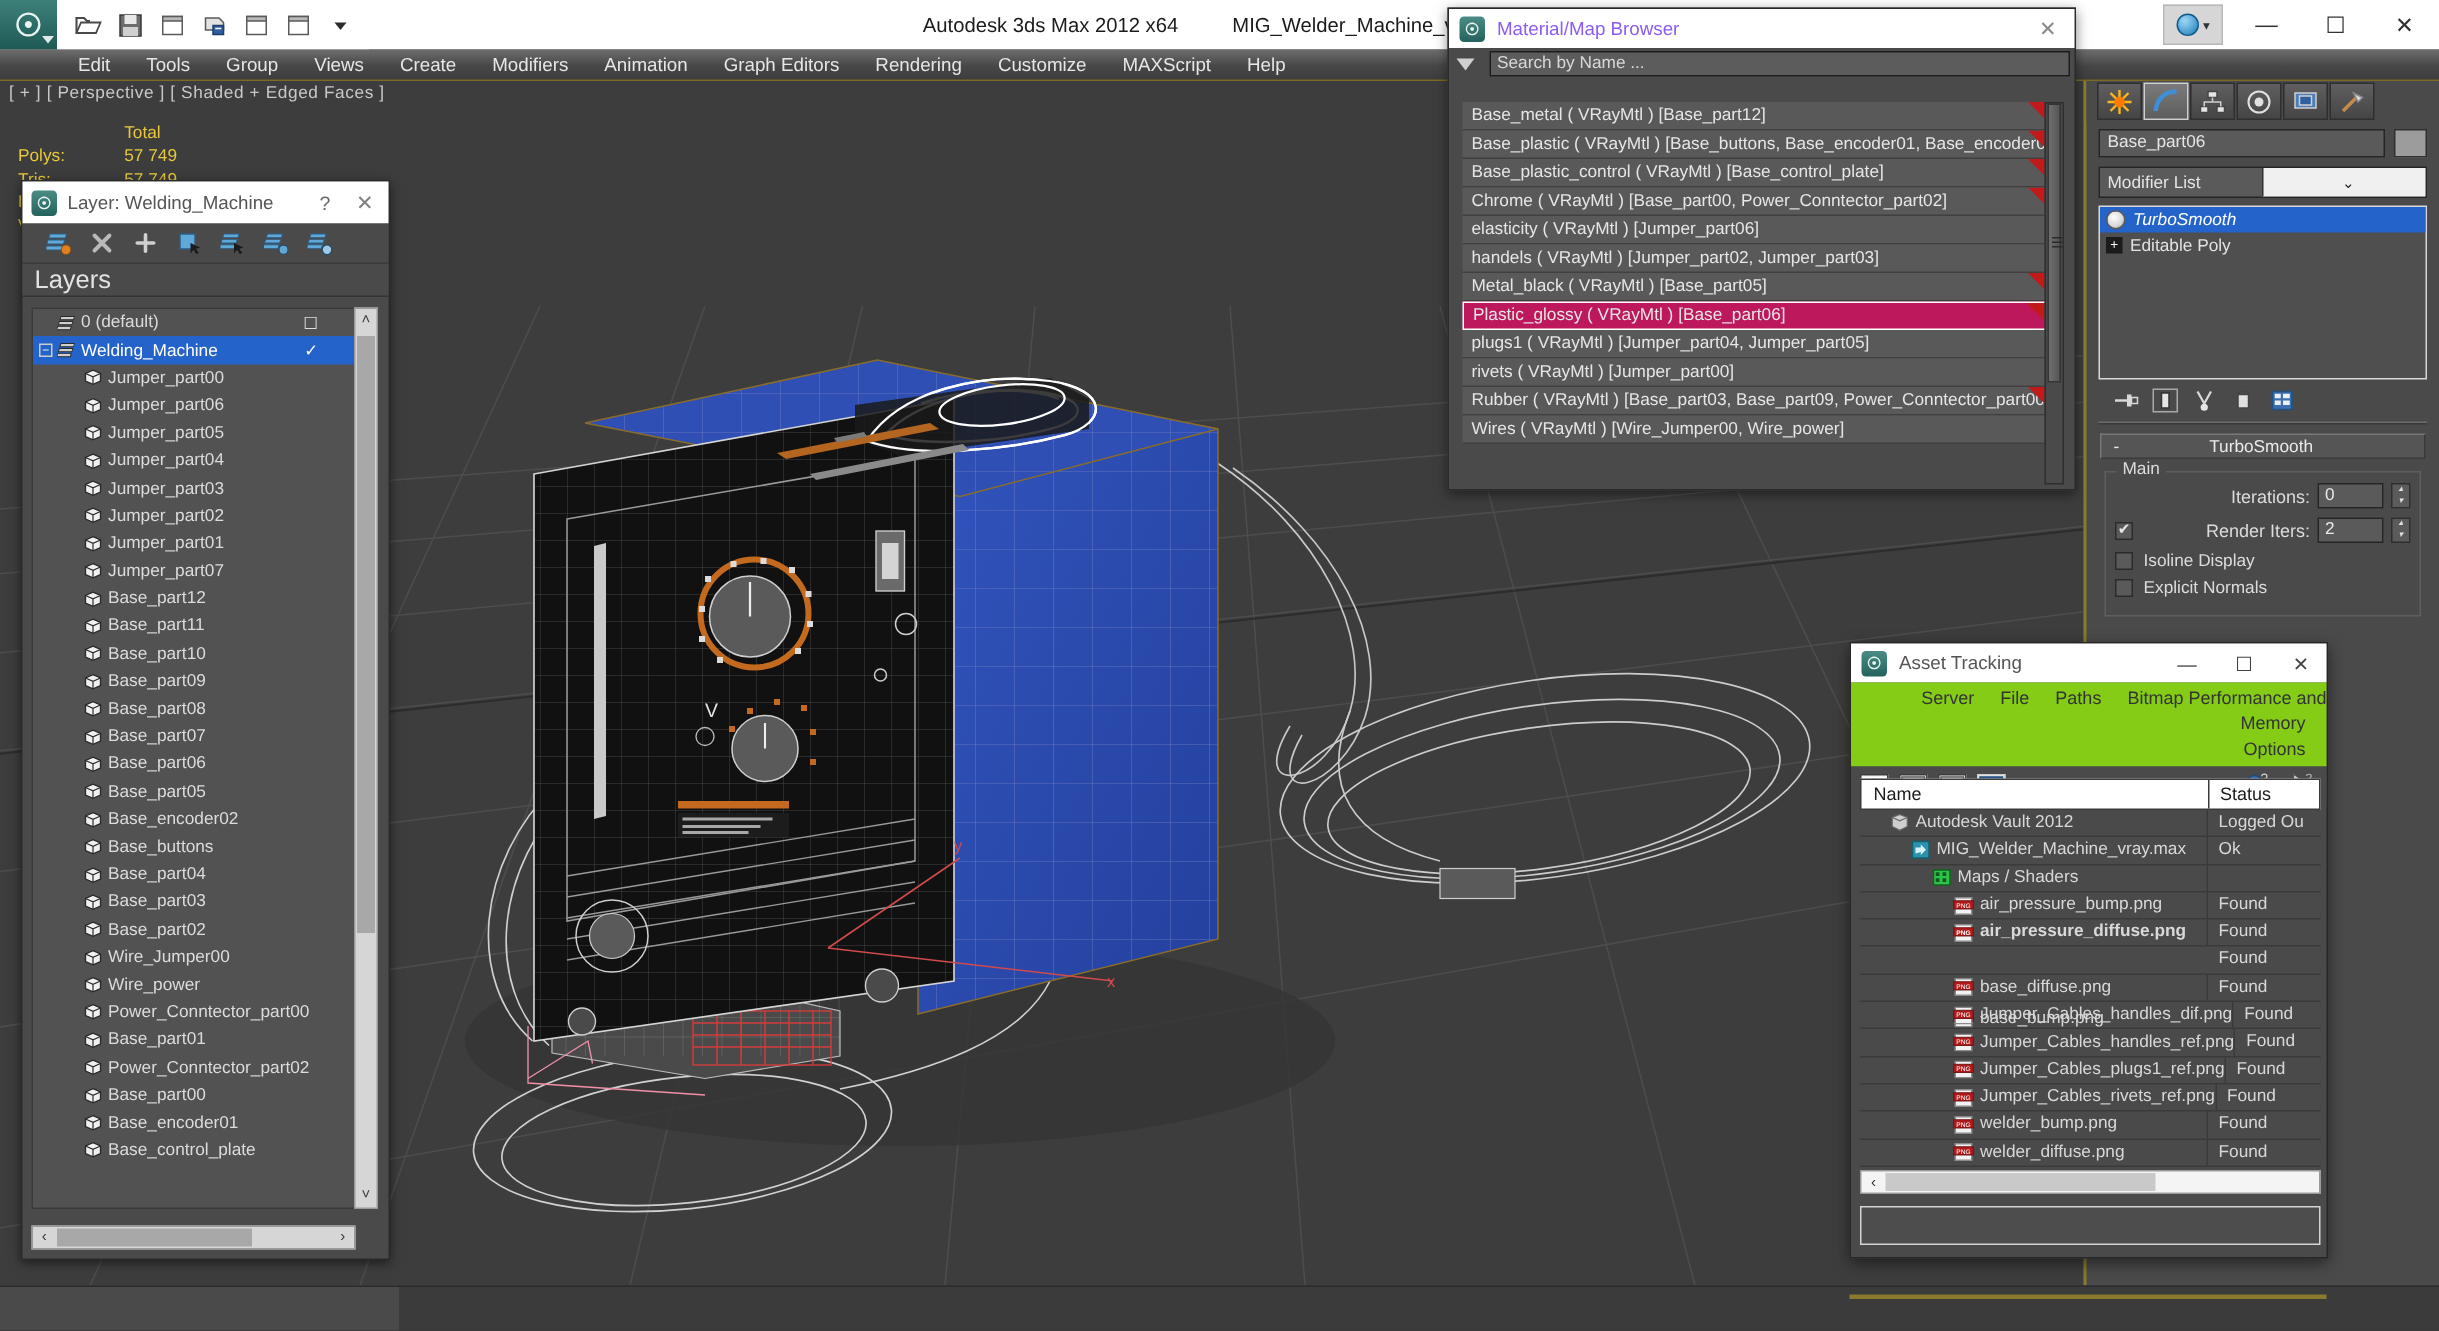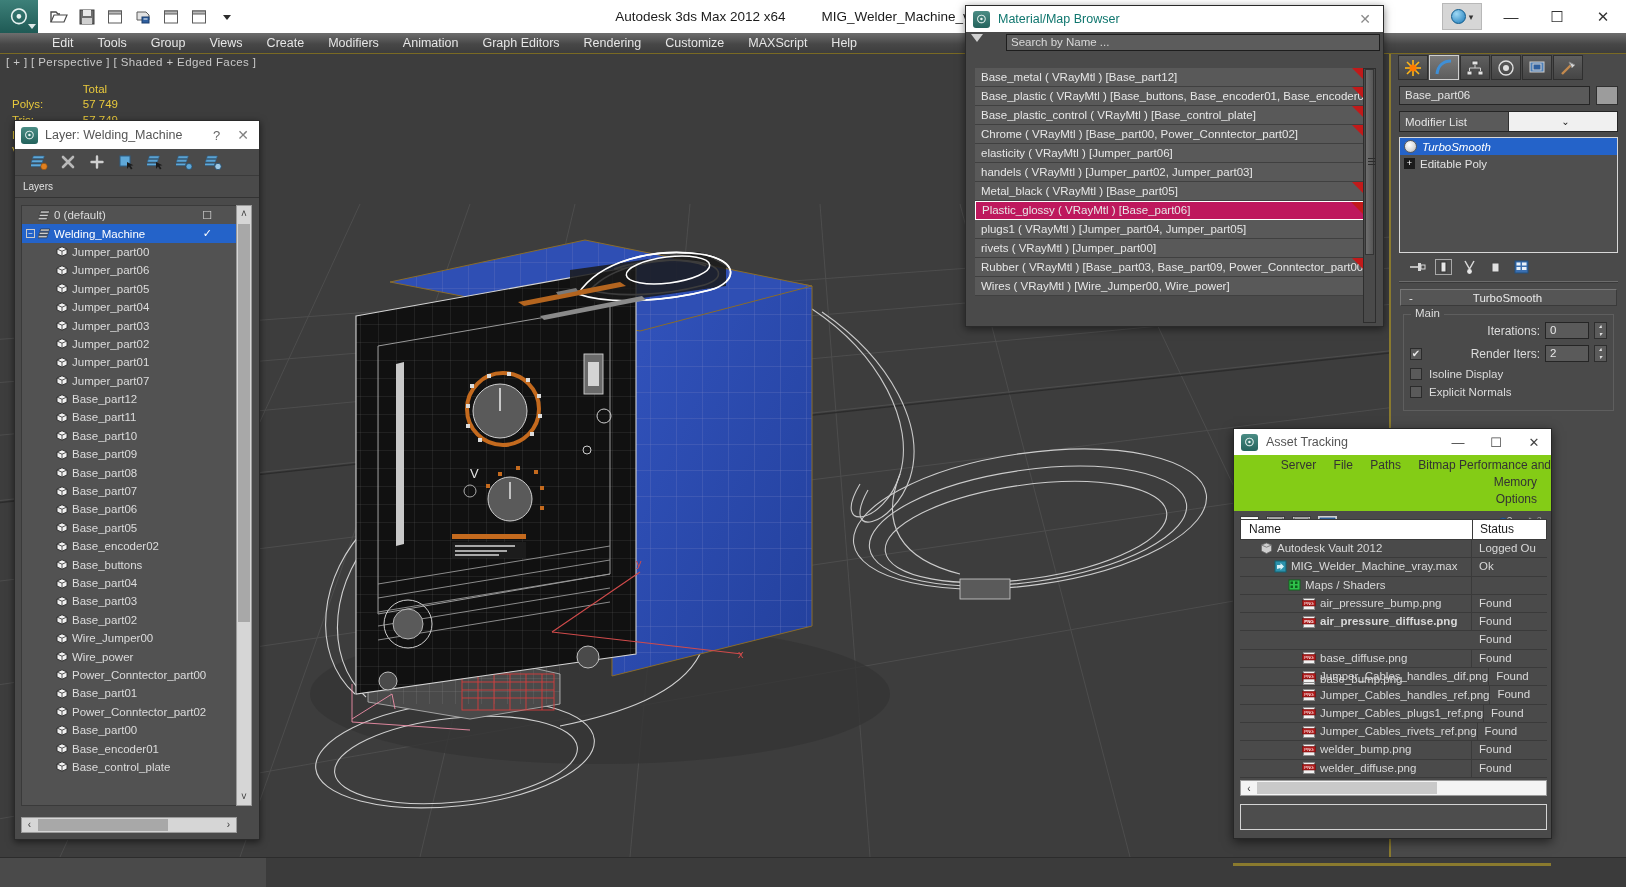--- a/index.html
+++ b/index.html
@@ -116,21 +116,21 @@
   .layer-title .x { color: #808080; font-size: 14px; padding-right: 4px; }
   .layer-toolbar {
     height: 27px; background: #4a4a4a; display: flex; align-items: center;
     gap: 12px; padding: 0 16px; border-bottom: 1px solid #3a3a3a;
   }
   .lt-ico { width: 17px; height: 16px; position: relative; }
   .layer-listhdr {
     height: 22px; background: #4a4a4a; display: flex; align-items: center;
     padding-left: 8px; border-bottom: 1px solid #333;
   }
-  .layer-listhdr span { color: #e2e2e2; font-size: 10px; }
+  .layer-listhdr span { color: #e2e2e2; font-size: 17px; }
   .layer-list {
     position: absolute; left: 6px; top: 84px; width: 216px; height: 601px;
     background: #525252; overflow: hidden; border: 1px solid #3a3a3a;
   }
   .lrow {
     height: 18.4px; display: flex; align-items: center; font-size: 11.5px;
     color: #dcdcdc; padding-left: 4px; white-space: nowrap;
   }
   .lrow.sel { background: #2463c9; color: #fff; }
   .box-ico {
@@ -159,24 +159,24 @@
 
   
   .matbrowser {
     position: absolute; left: 965px; top: 5px; width: 419px; height: 322px;
     background: #4a4a4a; border: 1px solid #2a2a2a; box-shadow: 0 2px 8px rgba(0,0,0,.5);
   }
   .mb-title {
     height: 26px; background: #ffffff; display: flex; align-items: center;
     padding: 0 4px 0 7px; gap: 8px;
   }
-  .mb-title .t { flex: 1; color: #0f766e; font-size: 12.5px; }
+  .mb-title .t { flex: 1; color: #8b5cf6; font-size: 12.5px; }
   .mb-title .x { color: #8a8a8a; font-size: 14px; padding: 0 8px; }
   .mb-search {
-    height: 17px; margin: 2px 3px 0 3px; display: flex; gap: 20px;
+    height: 17px; margin: 2px 3px 0 3px; display: flex; align-items: center; gap: 7px;
   }
   .mb-caret {
     width: 0; height: 0; border-left: 6px solid transparent; border-right: 6px solid transparent;
     border-top: 8px solid #d0d0d0; margin: 0 3px 0 2px;
   }
   .mb-searchbox {
     flex: 1; height: 17px; background: #5c5c5c; border: 1px solid #1d1d1d;
     color: #d8d8d8; font-size: 11.5px; line-height: 15px; padding-left: 4px;
   }
   .mb-scene {

